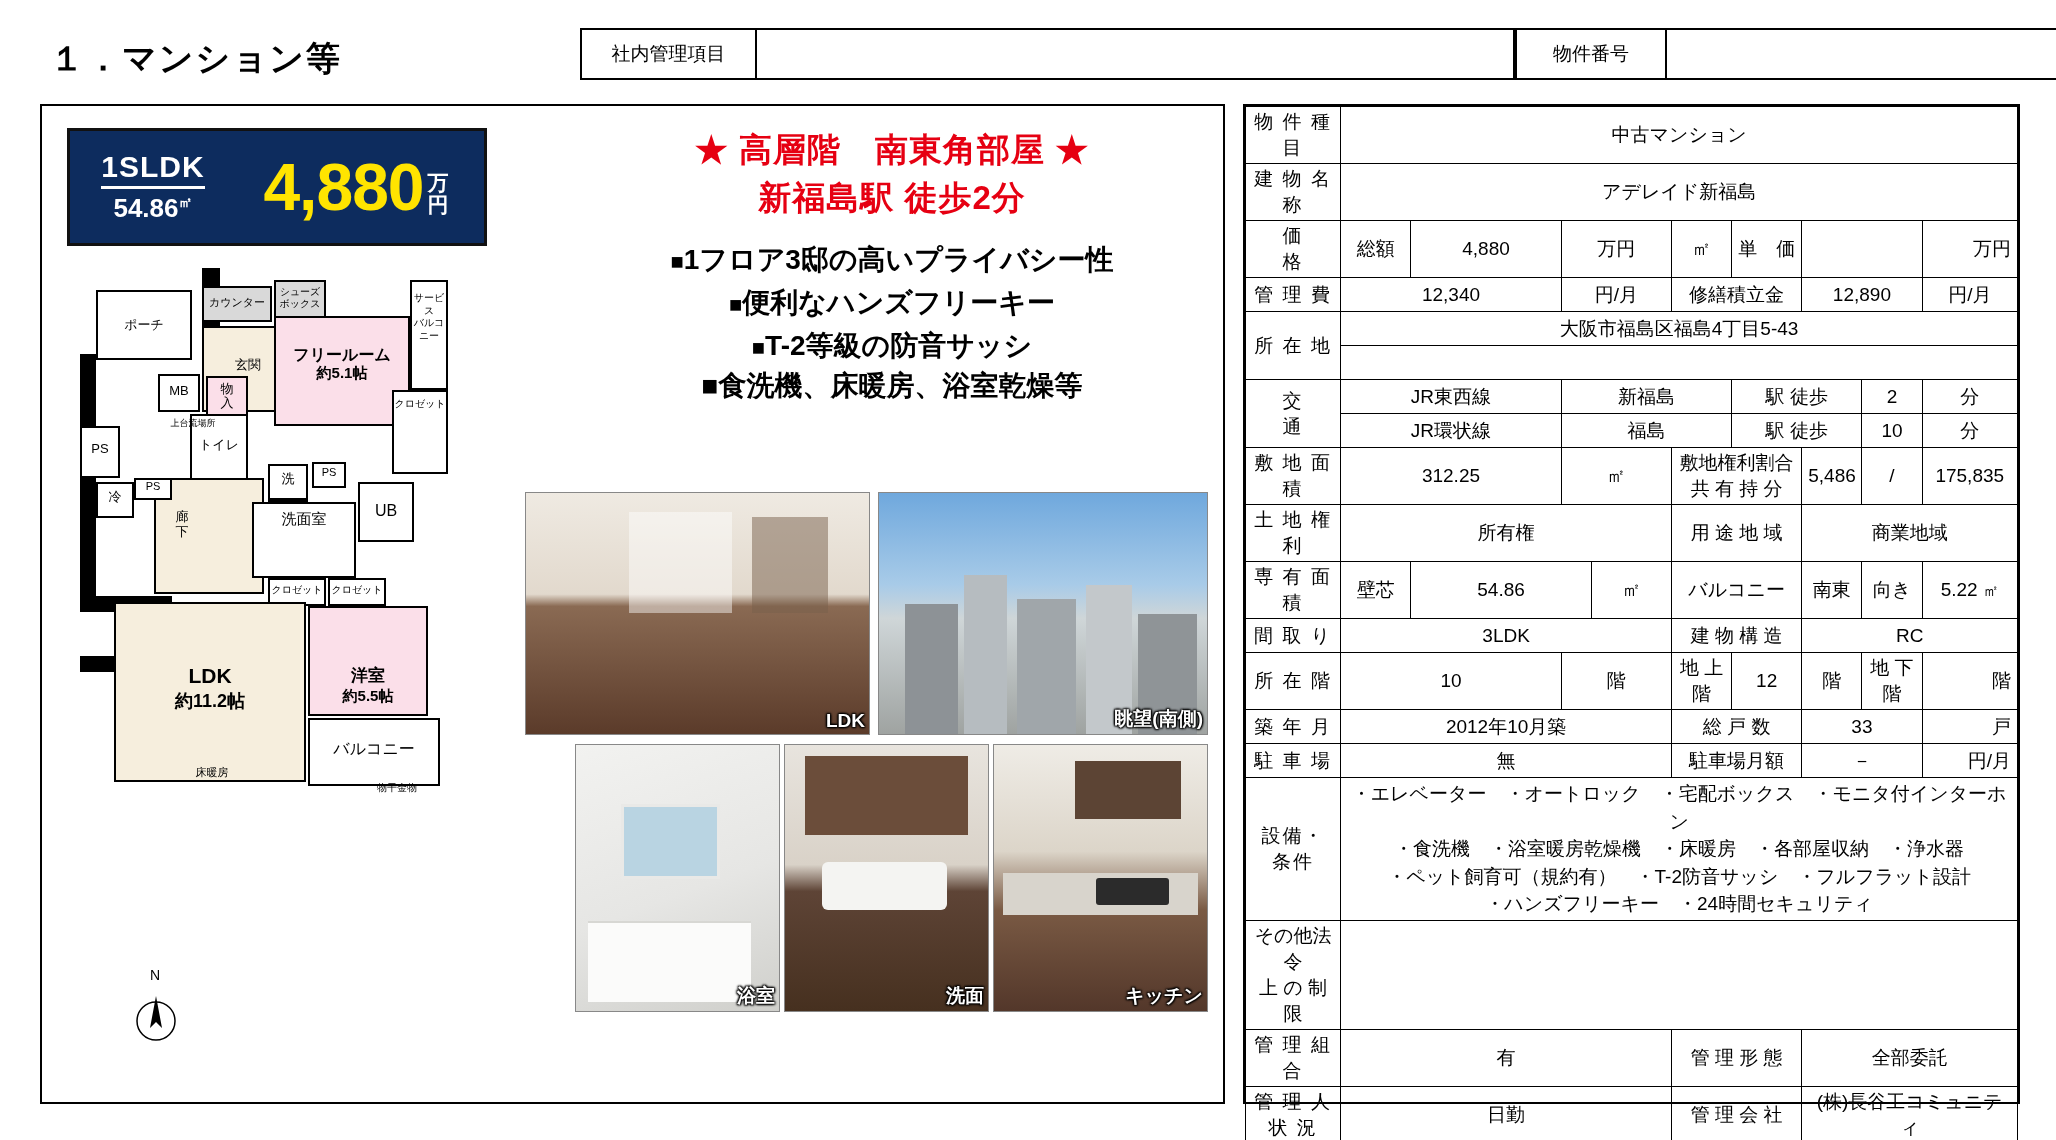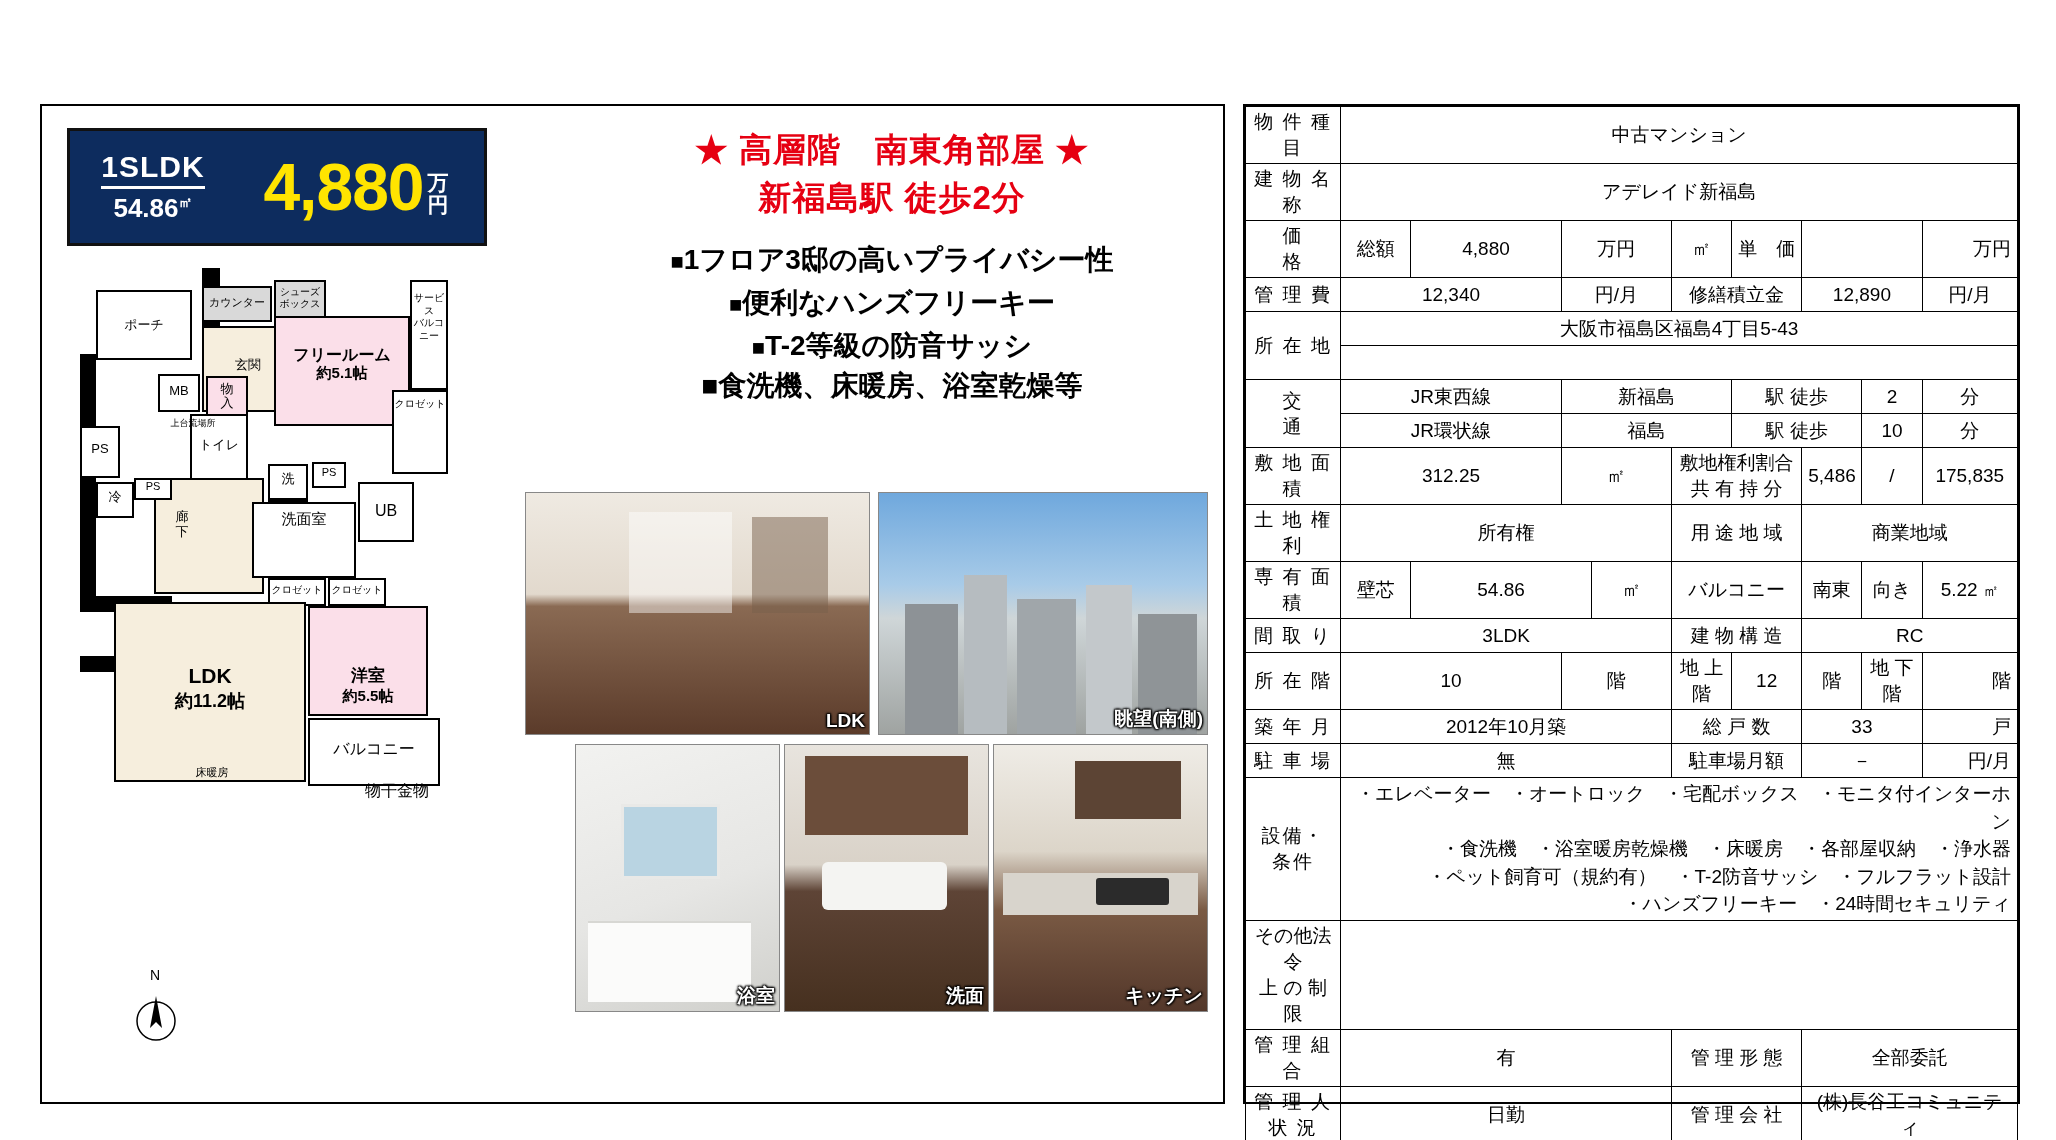--- a/index.html
+++ b/index.html
@@ -255,33 +255,46 @@
     text-align: center;
     font-size: 18px;
     letter-spacing: 2px;
   }
   .c { text-align: center; }
   .r { text-align: right; }
   .big { font-size: 26px; }
   .mid { font-size: 22px; }
   .sm { font-size: 16px; }
   .xs { font-size: 15px; }
-  .equip { font-size: 16px; line-height: 1.45; text-align: right; margin-left: 11px; }
+  .equip { font-size: 16px; line-height: 1.45; text-align: center; margin-left: 11px; }
 
   .compass {
     position: absolute;
     left: 70px; bottom: 30px;
     width: 60px; height: 90px;
   }
 </style>
 </head>
 <body>
 
 <div class="page">
 
+  <div class="header">
+    <div class="header-title">１．マンション等</div>
+
+    <div class="header-box" id="hdr-kanri">
+      <div class="hb-label">社内管理項目</div>
+      <div class="hb-value"></div>
+    </div>
+
+    <div class="header-box" id="hdr-bukken">
+      <div class="hb-label">物件番号</div>
+      <div class="hb-value"></div>
+    </div>
+  </div>
 
   <div class="main-frame">
 
     <div class="price-badge">
       <div class="price-left">
         <div class="price-type">1SLDK</div>
         <div class="price-area">
           <span>54.86</span><sup>㎡</sup>
         </div>
       </div>
@@ -417,21 +430,21 @@
       <div class="fp-room pink" style="left:246px; top:340px; width:120px; height:110px;"></div>
       <div class="fp-label" style="left:246px; top:372px; width:120px; font-size:17px; font-weight:bold; white-space:normal;margin-top:28px;">洋室<br><span style="font-size:15px;">約5.5帖</span></div>
 
       <div class="fp-room cream" style="left:52px; top:336px; width:192px; height:180px;"></div>
       <div class="fp-label" style="left:52px; top:398px; width:192px; font-size:21px; font-weight:bold; white-space:normal;">LDK<br><span style="font-size:18px;">約11.2帖</span></div>
 
       <div class="fp-room white" style="left:246px; top:452px; width:132px; height:68px;"></div>
       <div class="fp-label" style="left:246px; top:474px; width:132px; font-size:16px;">バルコニー</div>
 
       <div class="fp-label" style="left:110px; top:500px; width:80px; font-size:11px;">床暖房</div>
-      <div class="fp-label" style="left:290px; top:516px; width:90px; font-size:16px;text-align:center;">物干金物</div>
+      <div class="fp-label" style="left:290px; top:516px; width:90px; font-size:10px;text-align:center;">物干金物</div>
 
       <div class="compass">
         <svg viewBox="0 0 60 90" width="60" height="90">
           <text x="18" y="14" font-size="14" font-family="Liberation Sans, sans-serif">N</text>
           <circle cx="24" cy="55" r="19" fill="none" stroke="#000" stroke-width="1.5"></circle>
           <polygon points="24,30 30,62 24,56 18,62" fill="#000"></polygon>
         </svg>
       </div>
     </div>
   </div>

